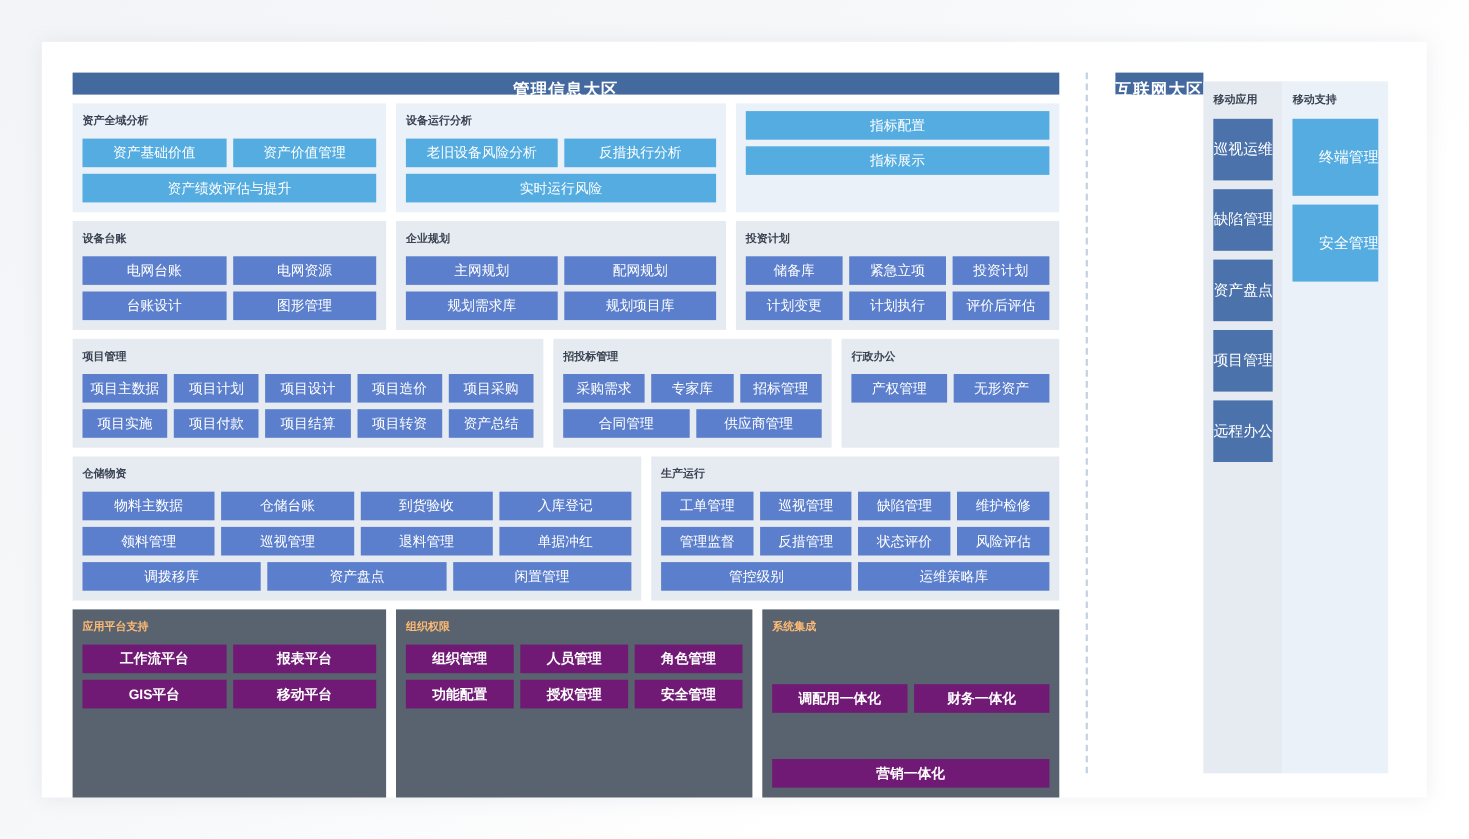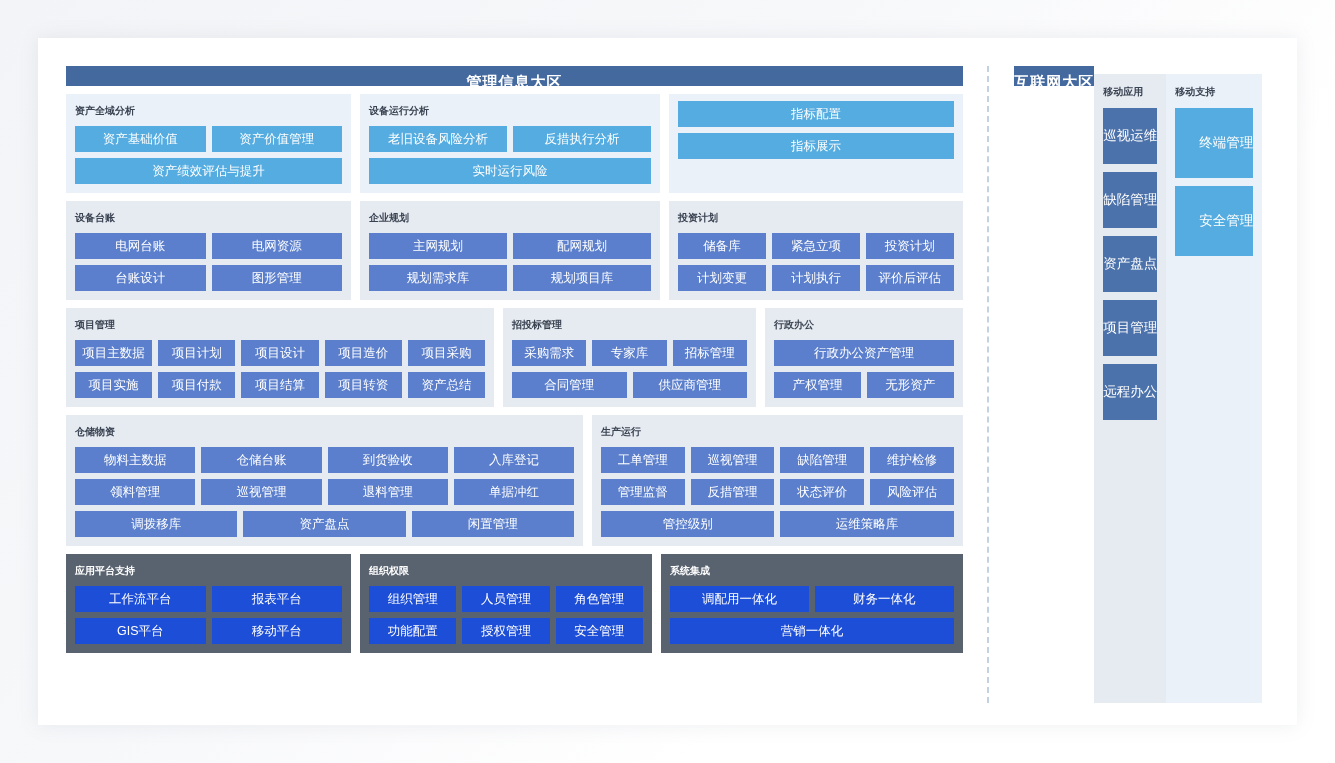--- a/index.html
+++ b/index.html
@@ -83,21 +83,21 @@
 
   .card-title {
     text-align: left;
     font-size: 10px;
     font-weight: bold;
     color: #3a4352;
     line-height: 20px;
     margin-bottom: 5px;
     white-space: nowrap;
   }
-  .card.dark .card-title { color: #ffffff; }
+  .card.dark .card-title { color: #fdba74; }
 
   .row {
     display: flex;
     flex-direction: row;
     gap: 6px;
     margin-bottom: 6px;
   }
   .row:last-child { margin-bottom: 0; }
 
   .tile {
@@ -106,21 +106,21 @@
     font-size: 12.5px;
     text-align: center;
     line-height: 26px;
     height: 26px;
     white-space: nowrap;
     overflow: hidden;
     user-select: none;
   }
   .tile.cyan  { background: #54ace0; }
   .tile.blue  { background: #5b7fcc; }
-  .tile.blue2 { background: #1d4ed8; }
+  .tile.blue2 { background: #701a75; font-weight: bold; }
 
   
   .zone-rows {
     flex: 1;
     display: flex;
     flex-direction: column;
     padding-top: 8px;
     gap: 8px;
   }
   .hrow { display: flex; flex-direction: row; gap: 9px; }
@@ -132,22 +132,22 @@
   .w-analysis-3 { flex: 1; }
 
   .w-proj  { width: 428px; }
   .w-bid   { width: 253px; }
   .w-admin { flex: 1; }
 
   .w-store { width: 517px; }
   .w-prod  { flex: 1; }
 
   .w-plat  { width: 285px; }
-  .w-org   { width: 292px; }
-  .w-sys   { flex: 1; }
+  .w-org   { width: 324px; }
+  .w-sys   { flex: 1; gap: 36px; }
 
   
   .right-card {
     background: #e6eaf1;
     padding: 8px 9px 10px 9px;
     box-sizing: border-box;
     margin-top: 8px;
   }
   .right-card.tint { background: #eaf1f9; }
   .right-card .card-title { margin-bottom: 6px; }
@@ -280,23 +280,20 @@
             </div>
             <div class="row">
               <div class="tile blue">合同管理</div>
               <div class="tile blue">供应商管理</div>
             </div>
           </div>
 
           <div class="card gray w-admin">
             <div class="card-title">行政办公</div>
             <div class="row">
-              <div class="tile blue">行政办公资产管理</div>
-            </div>
-            <div class="row">
               <div class="tile blue">产权管理</div>
               <div class="tile blue">无形资产</div>
             </div>
           </div>
         </div>
 
         <div class="hrow">
           <div class="card gray w-store">
             <div class="card-title">仓储物资</div>
             <div class="row">

